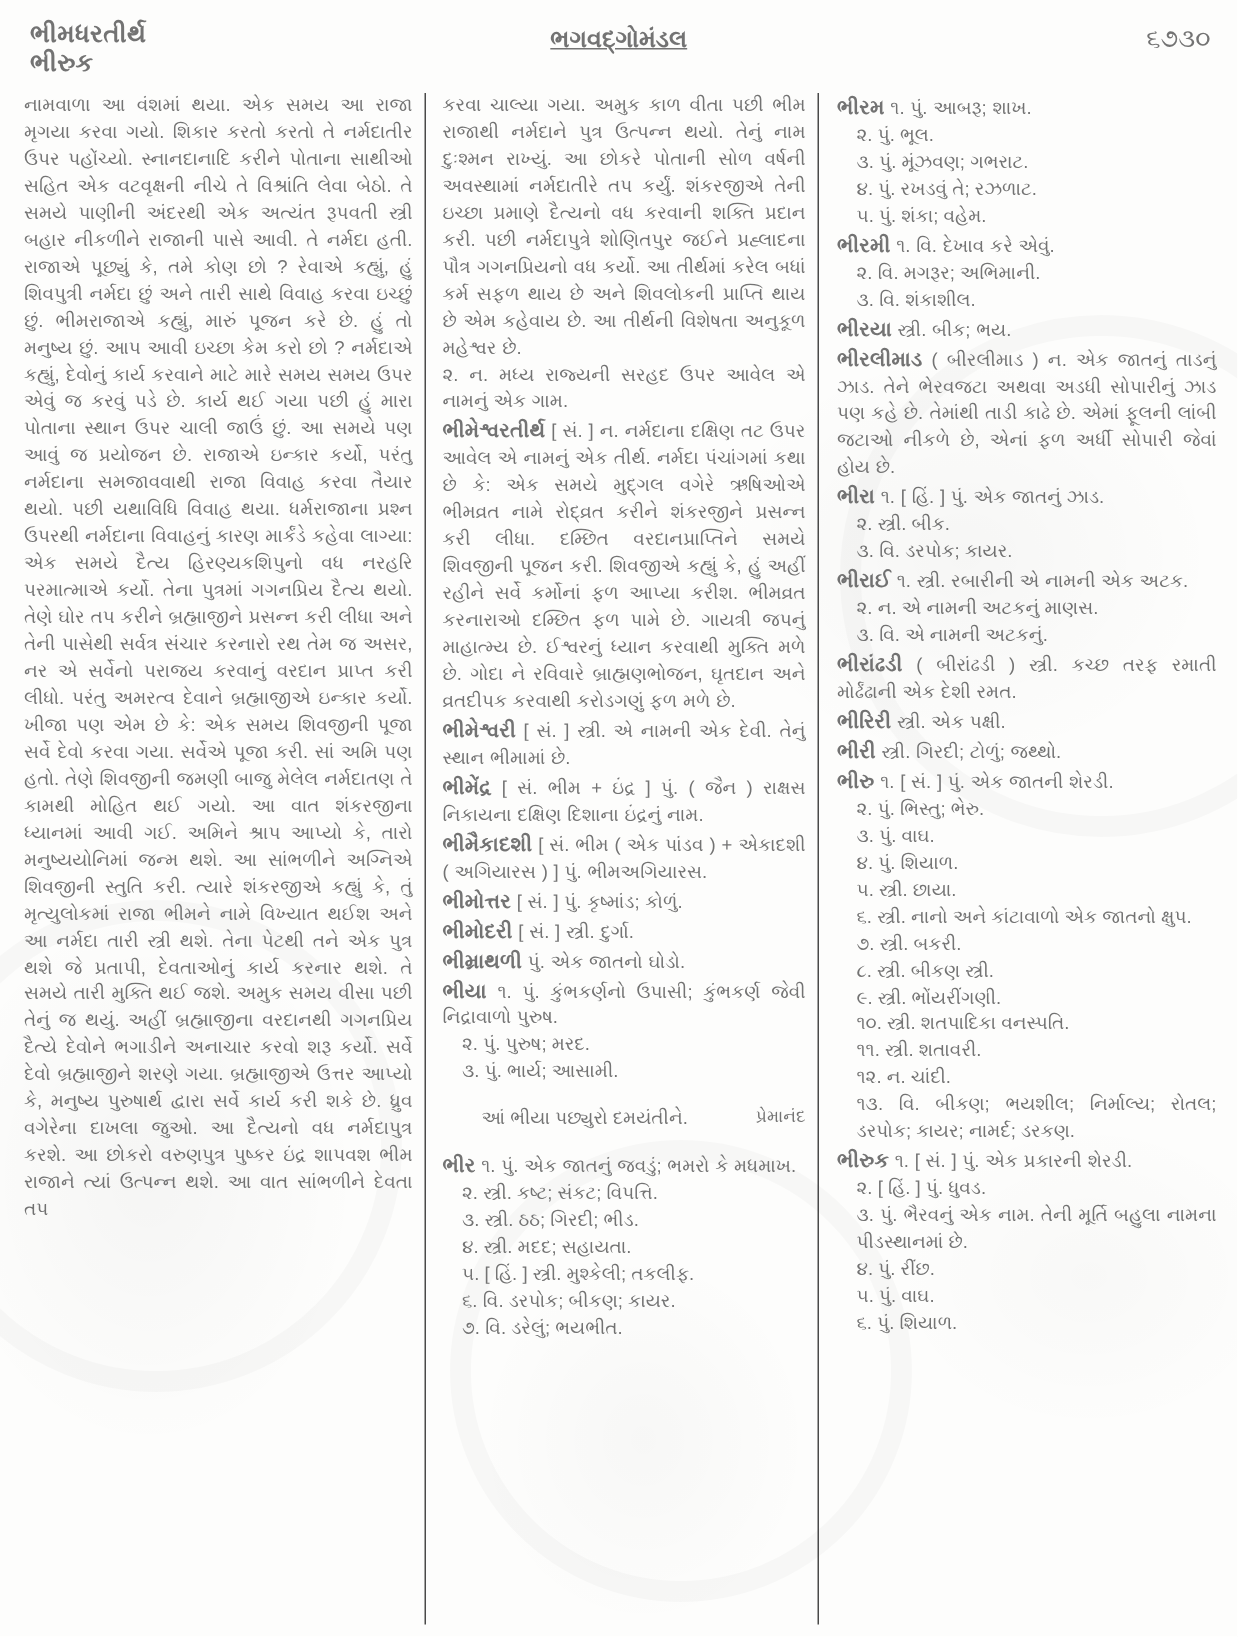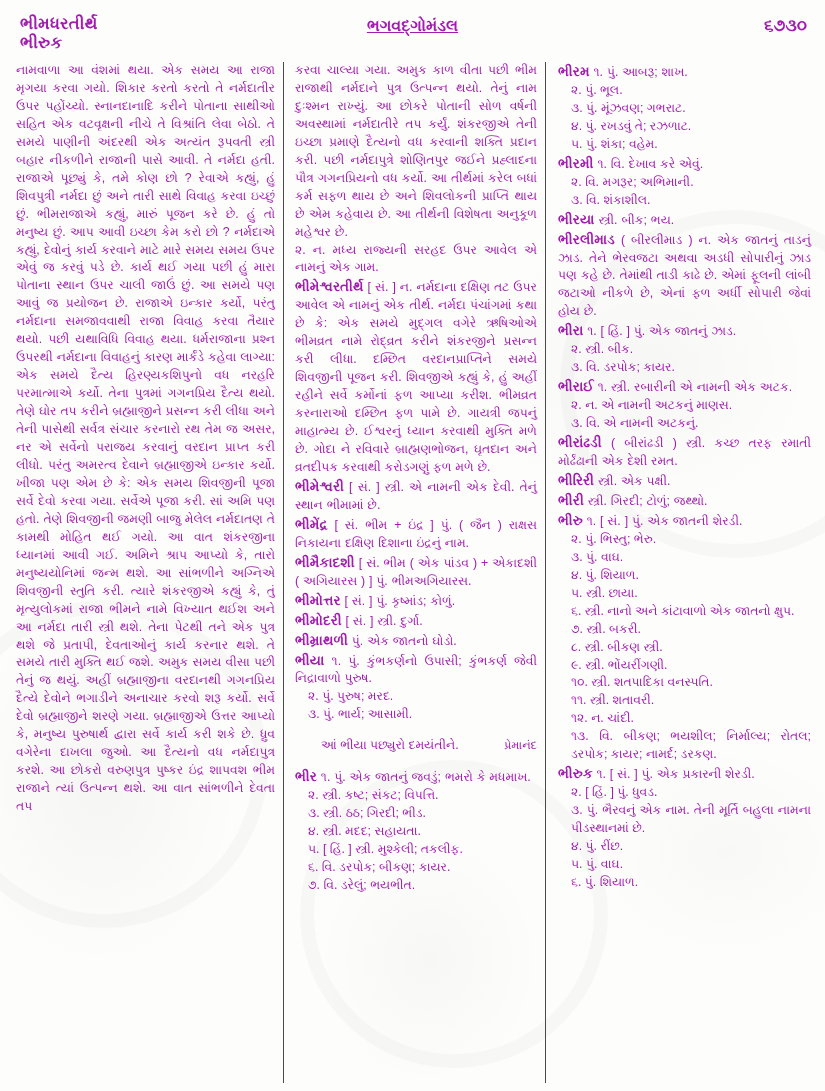--- a/index.html
+++ b/index.html
@@ -11,21 +11,21 @@
   body {
     font-family: "Liberation Sans", "DejaVu Sans", sans-serif;
   }
   .page {
     position: relative;
     width: 825px;
     height: 1091px;
     background: #fdfdfc;
     overflow: hidden;
     box-sizing: border-box;
-    color: #a21caf;
+    color: #737373;
   }
   
   .page::before {
     content: "";
     position: absolute;
     inset: 0;
     pointer-events: none;
     background:
       radial-gradient(ellipse 200px 260px at 12% 72%, rgba(0,0,0,0.030), rgba(0,0,0,0) 70%),
       radial-gradient(ellipse 240px 200px at 78% 34%, rgba(0,0,0,0.026), rgba(0,0,0,0) 70%),
@@ -69,21 +69,21 @@
     transform: translateX(-50%);
     top: 3px;
     font-weight: bold;
     font-size: 16px;
     text-decoration: underline;
   }
   .hdr-right {
     position: absolute;
     right: 0;
     top: 2px;
-    font-weight: bold;
+    font-weight: normal;
     font-size: 17px;
   }
 
   
   .columns {
     position: absolute;
     top: 62px;
     left: 16px;
     right: 14px;
     bottom: 8px;

